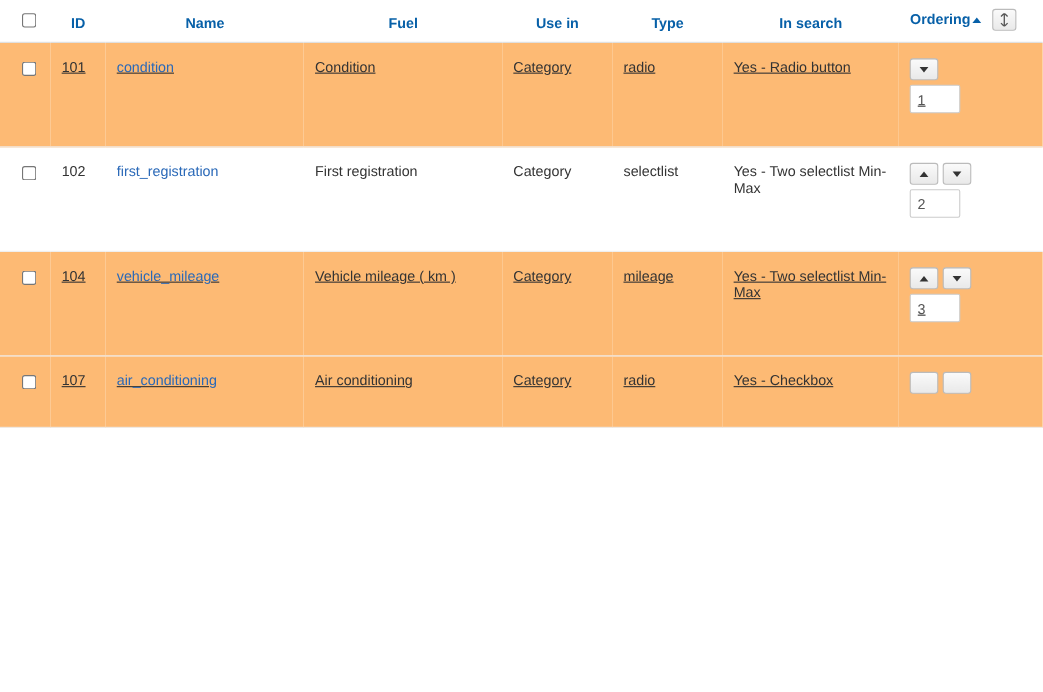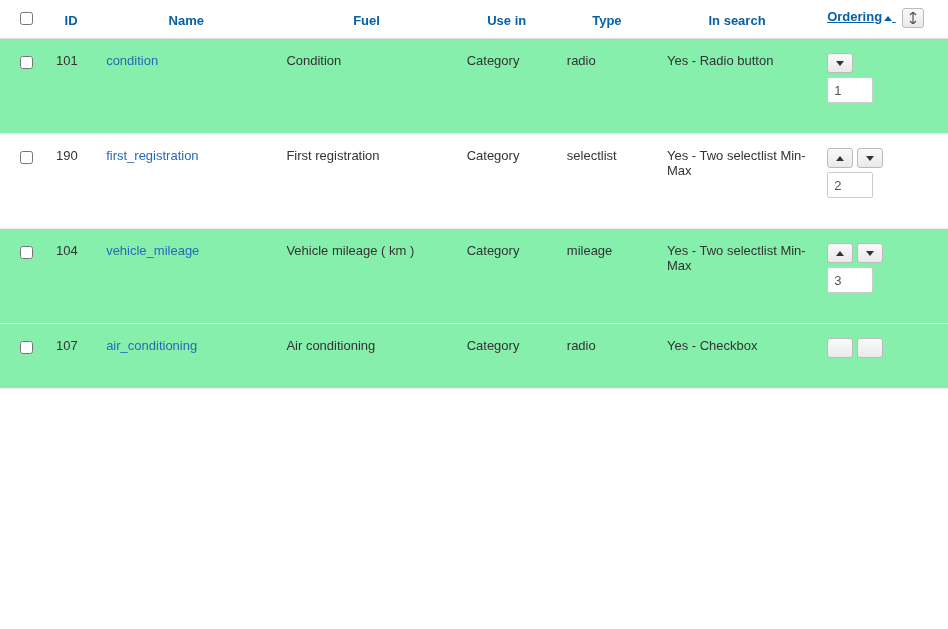--- a/index.html
+++ b/index.html
@@ -18,23 +18,22 @@
   thead th {
     text-align: center;
     padding: 8px 10px 10px 10px;
     font-weight: bold;
     color: #0760a8;
     border-bottom: 1px solid #ddd;
     vertical-align: bottom;
     white-space: nowrap;
   }
   thead th.ordering-col {
-    text-align: left;
+    text-align: center;
     padding-right: 24px;
-    text-decoration: underline;
   }
   thead th .sort-link {
     color: #0760a8;
     cursor: pointer;
   }
   .sort-caret {
     display: inline-block;
     margin-left: 2px;
     width: 0; height: 0;
     border-left: 4px solid transparent;
@@ -53,21 +52,22 @@
     margin-left: 6px;
     cursor: pointer;
     vertical-align: middle;
   }
   .sort-icon svg { width: 8px; height: 12px; }
 
   tbody tr {
     border-bottom: 1px solid #eee;
   }
   tbody tr.alt {
-    background: #86efac;
+    background: #fdba74;
+    text-decoration: underline;
   }
   tbody td {
     padding: 14px 10px 30px 10px;
     vertical-align: top;
     font-size: 13px;
     color: #333;
   }
   td.id-col { color: #333; width: 50px; }
   td.cb-col { width: 40px; text-align: center; padding-left: 16px; }
   thead th.cb-col { text-align: center; padding-left: 16px; }
@@ -170,21 +170,21 @@
                 <span class="arrow-btn">
                   <span class="caret-down"></span>
                 </span>
               </div>
               <input type="text" class="order-input" value="1" style="">
             </div>
           </td>
         </tr>
         <tr>
           <td class="cb-col"><input type="checkbox" style=""></td>
-          <td class="id-col">190</td>
+          <td class="id-col">102</td>
           <td class="name-col"><a href="#">first_registration</a></td>
           <td>First registration</td>
           <td>Category</td>
           <td>selectlist</td>
           <td>Yes - Two selectlist Min-Max</td>
           <td class="ordering-col">
             <div class="order-controls">
               <div class="arrow-row">
                 <span class="arrow-btn">
                   <span class="caret-up"></span>

